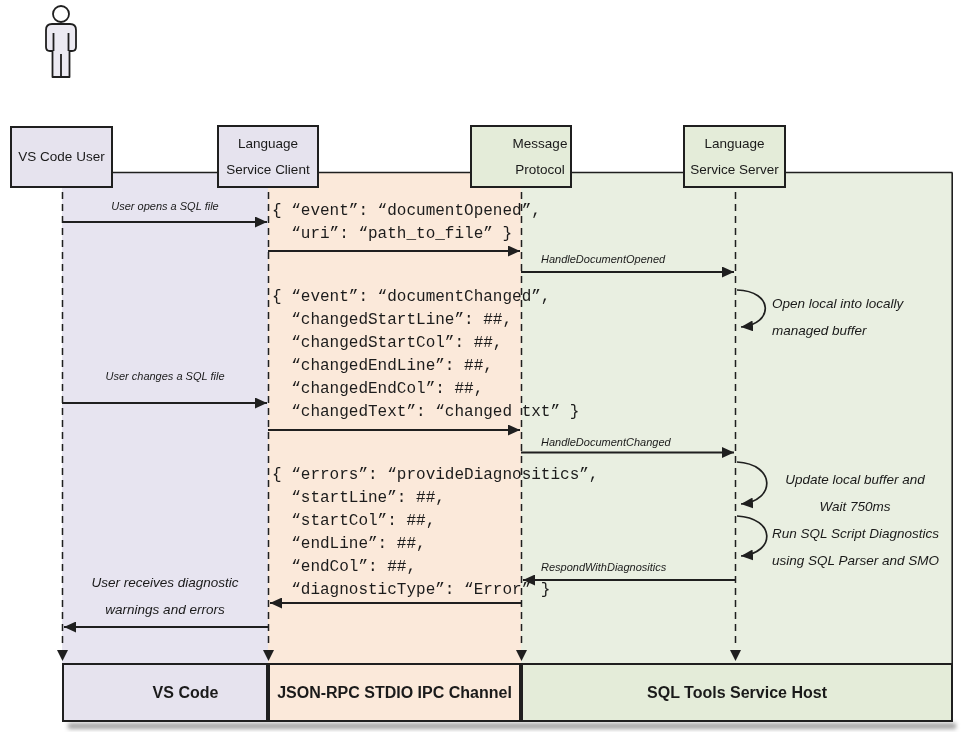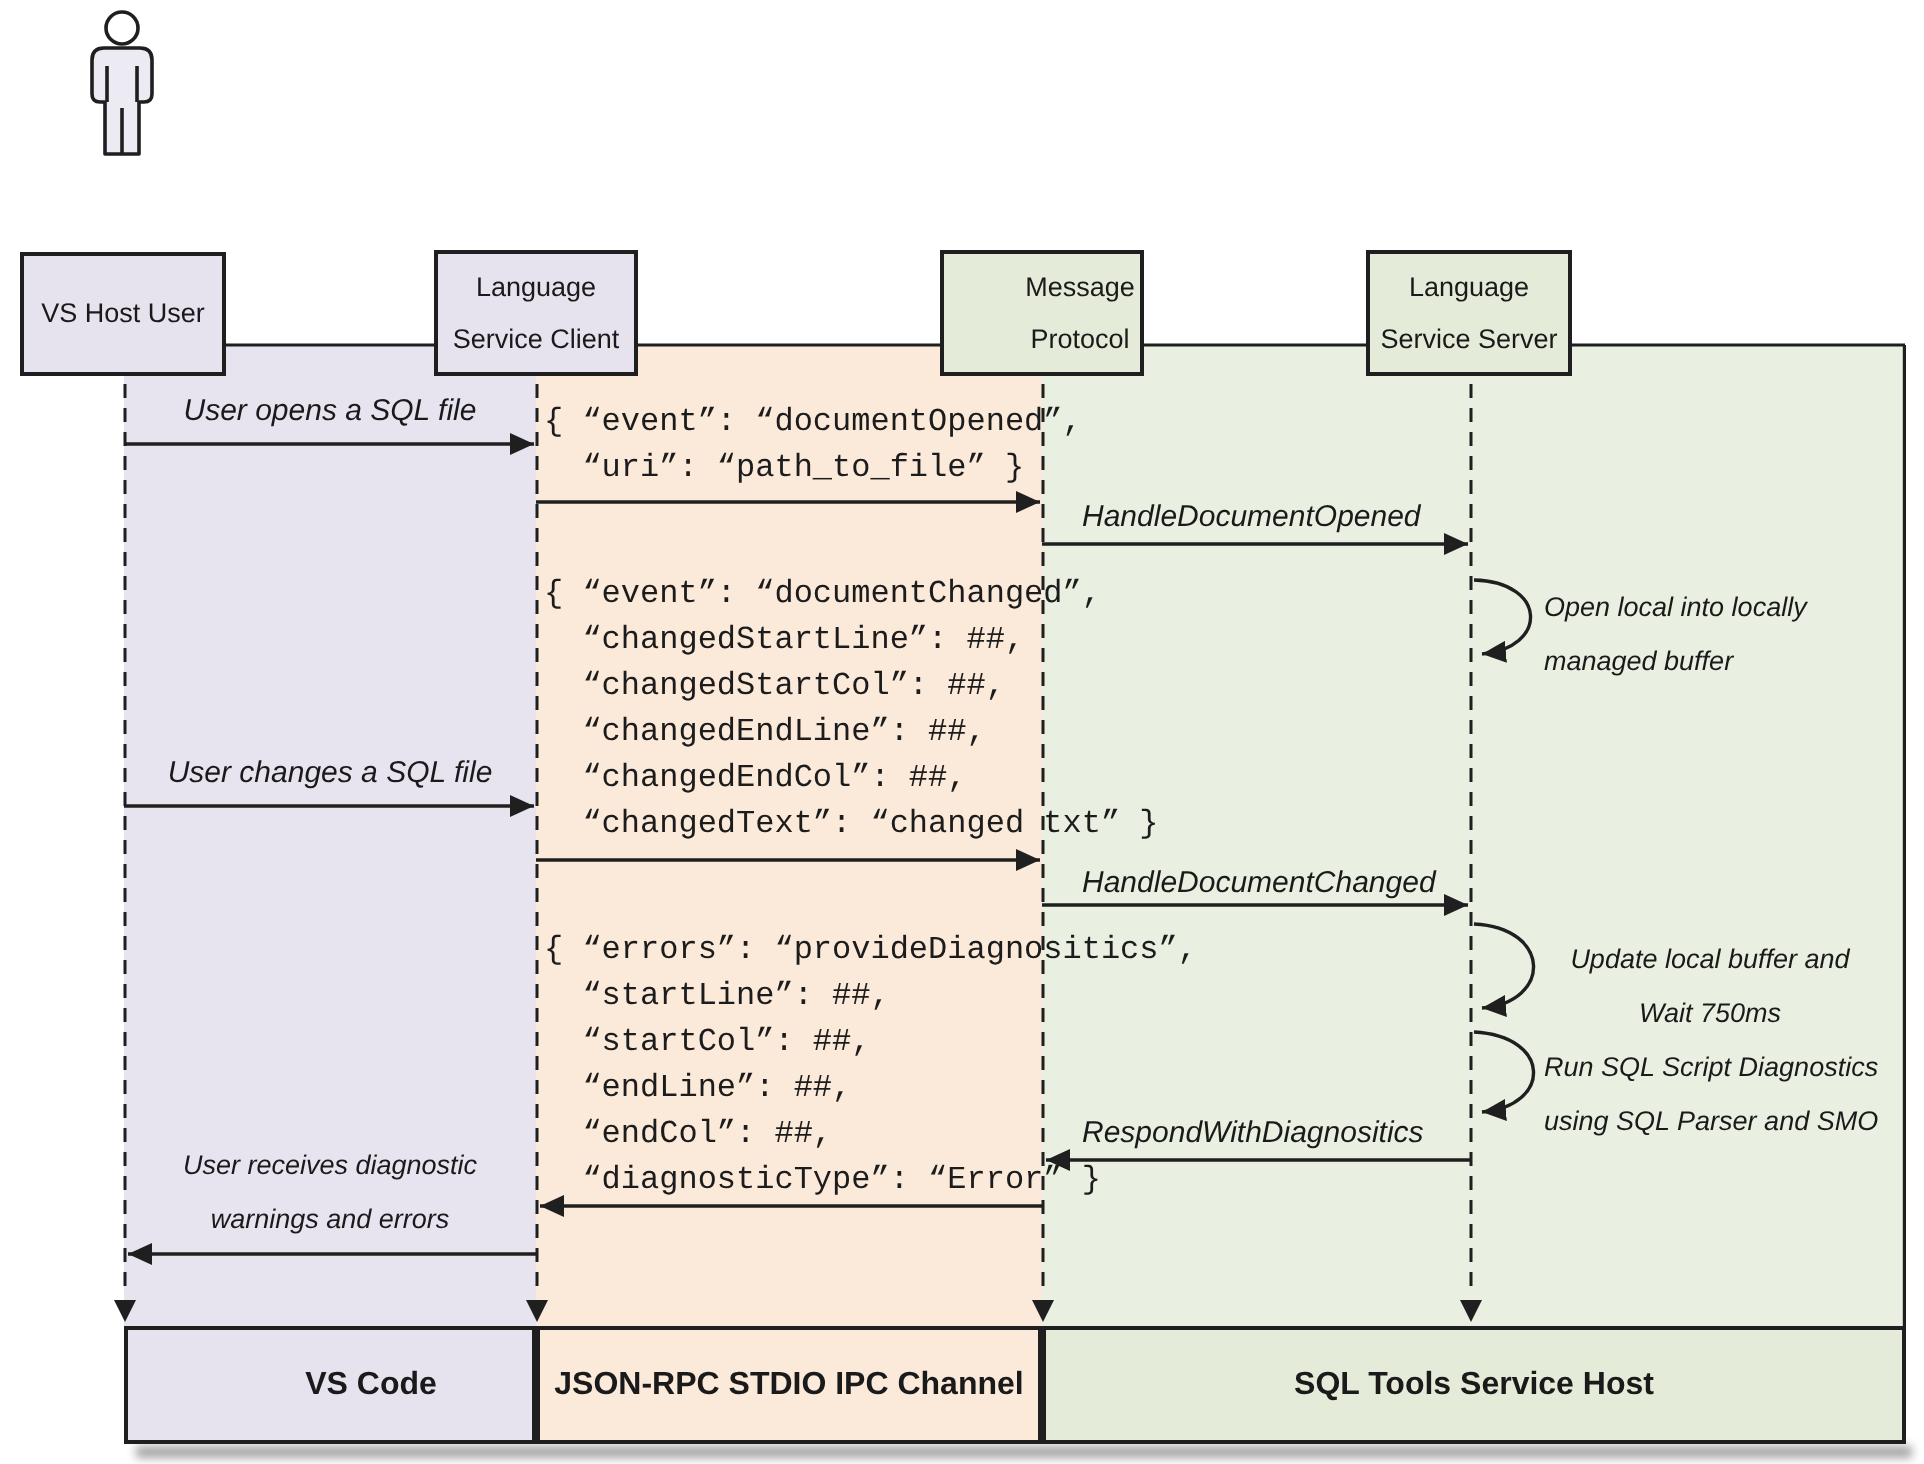--- a/index.html
+++ b/index.html
@@ -32,21 +32,21 @@
   #shadow {
     position:absolute; left:68px; top:723px; width:888px; height:6px;
     background:#8d8d8d; filter:blur(2.3px); opacity:.8; z-index:0;
   }
 
   
   #overlay { position:absolute; left:0; top:0; z-index:2; }
 
   
   .msg {
-    position:absolute; font-style:italic; font-size:15px; line-height:16px;
+    position:absolute; font-style:italic; font-size:11px; line-height:16px;
     z-index:4; white-space:nowrap;
   }
   .center { text-align:center; }
   .note { position:absolute; font-style:italic; font-size:13.5px; line-height:27px; z-index:4; white-space:nowrap; }
   .payload {
     position:absolute; z-index:4;
     font-family:"Liberation Mono","DejaVu Sans Mono",monospace;
     font-size:16px; line-height:23px; color:#1c1c1c;
   }
   .pline { white-space:pre; }
@@ -63,21 +63,21 @@
 
   <div id="shadow"></div>
 
   <svg class="actor-figure" width="46" height="78" viewBox="0 0 46 78">
     <circle cx="23" cy="11" r="8" fill="#ffffff" stroke="#1f1f1f" stroke-width="1.8"></circle>
     <path d="M14,21 H32 Q38,21 38,27 V44 Q38,48 34,48 H31.5 V74 H14.5 V48 H12 Q8,48 8,44 V27 Q8,21 14,21 Z" fill="#eceaf2" stroke="#1f1f1f" stroke-width="1.8" stroke-linejoin="round"></path>
     <path d="M15.5,30 V48 M30.5,30 V48 M23,51 V74" fill="none" stroke="#1f1f1f" stroke-width="1.8"></path>
   </svg>
 
   <div class="abox fill-lavender" style="left:10px;top:82px;width:103px;height:62px;">
-    <div>VS Host User</div>
+    <div>VS Code User</div>
   </div>
   <div class="abox fill-lavender" style="left:217px;top:81px;width:102px;height:63px;">
     <div>Language</div>
     <div>Service Client</div>
   </div>
   <div class="abox fill-green" style="left:470px;top:81px;width:102px;height:63px;padding-left:38px;">
     <div>Message</div>
     <div>Protocol</div>
   </div>
   <div class="abox fill-green" style="left:683px;top:81px;width:103px;height:63px;">
@@ -114,21 +114,21 @@
     <path d="M735,580 H523" stroke="#1f1f1f" stroke-width="1.8" marker-end="url(#ah)" fill="none"></path>
     <path d="M521,603 H270" stroke="#1f1f1f" stroke-width="1.8" marker-end="url(#ah)" fill="none"></path>
     <path d="M268,627 H64" stroke="#1f1f1f" stroke-width="1.8" marker-end="url(#ah)" fill="none"></path>
 
     <path d="M737,290 C774,291 774,324 741,327" stroke="#1f1f1f" stroke-width="1.7" fill="none" marker-end="url(#ah)"></path>
     <path d="M737,462 C776,464 776,501 741,504" stroke="#1f1f1f" stroke-width="1.7" fill="none" marker-end="url(#ah)"></path>
     <path d="M737,516 C776,518 776,553 741,556" stroke="#1f1f1f" stroke-width="1.7" fill="none" marker-end="url(#ah)"></path>
   </svg>
 
   <div class="msg center" style="left:62px;top:198px;width:206px;">User opens a SQL file</div>
-  <div class="msg center" style="left:62px;top:379px;width:206px;">User changes a SQL file</div>
+  <div class="msg center" style="left:62px;top:368px;width:206px;">User changes a SQL file</div>
   <div class="note center" style="left:62px;top:569px;width:206px;">
     <div>User receives diagnostic</div>
     <div>warnings and errors</div>
   </div>
   <div class="msg" style="left:541px;top:251px;">HandleDocumentOpened</div>
   <div class="msg" style="left:541px;top:434px;">HandleDocumentChanged</div>
   <div class="msg" style="left:541px;top:559px;">RespondWithDiagnositics</div>
 
   <div class="note" style="left:772px;top:290px;">
     <div>Open local into locally</div>

